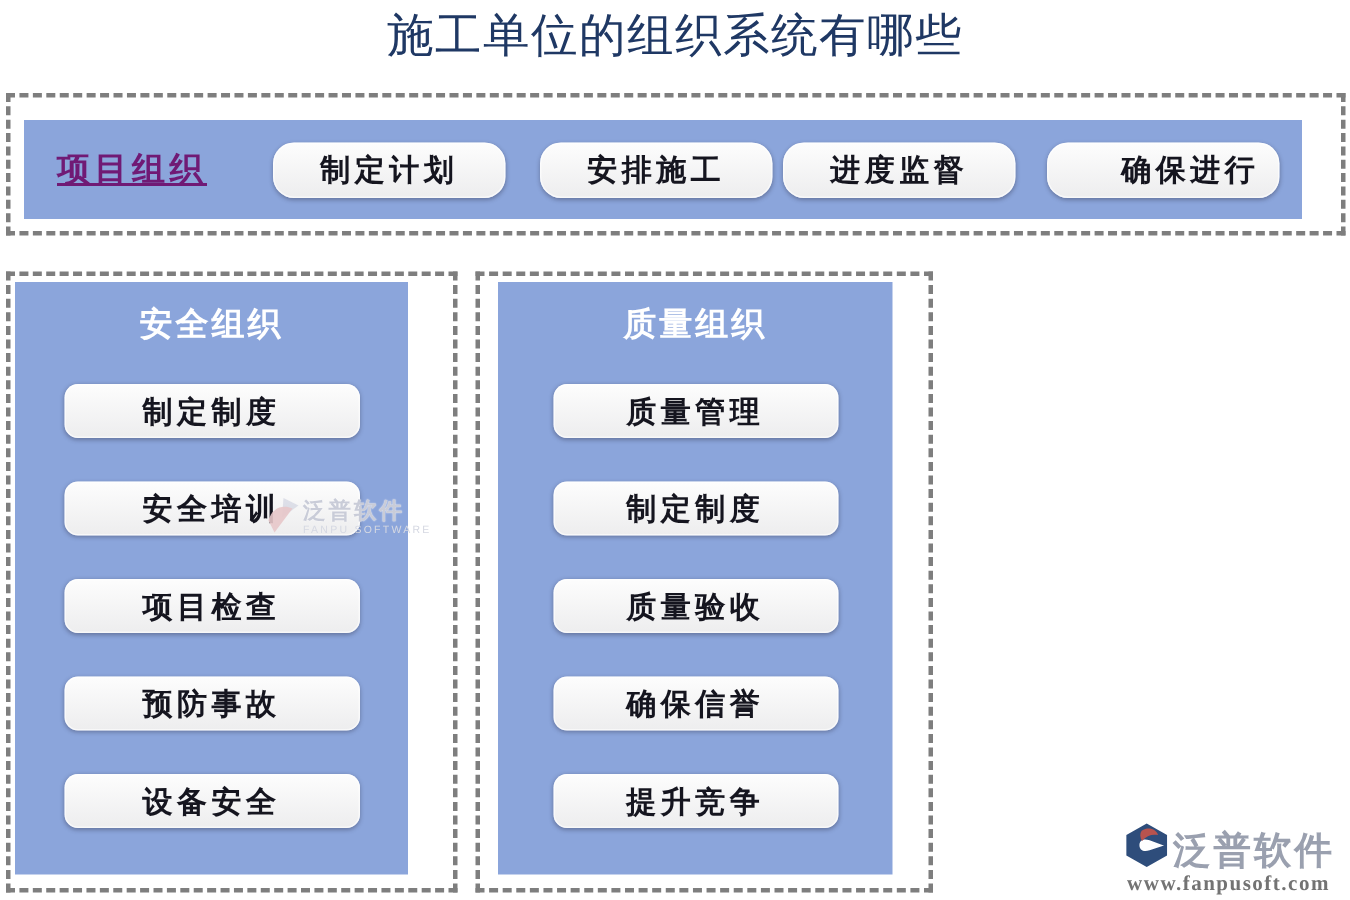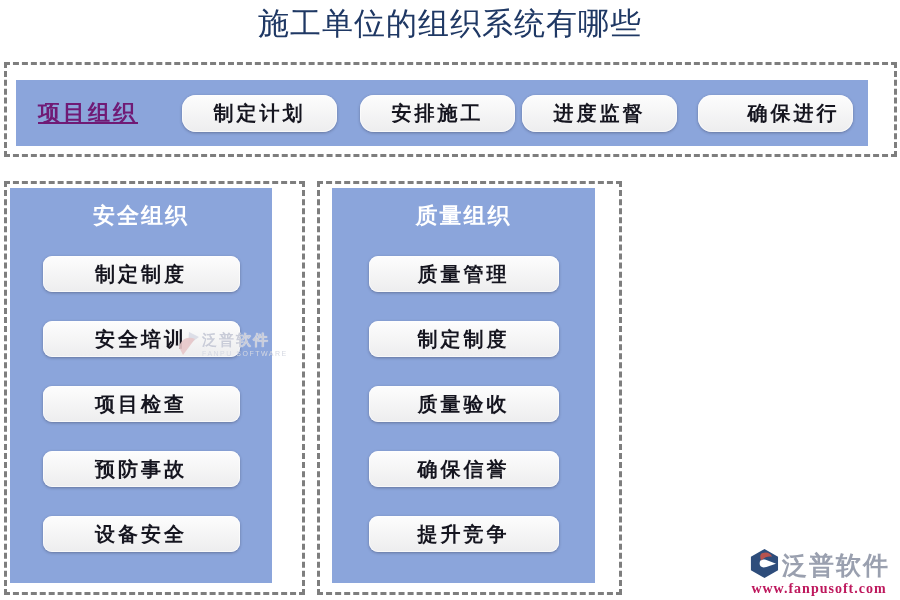--- a/index.html
+++ b/index.html
@@ -95,21 +95,21 @@
     pointer-events: none;
   }
   .wm-br .wm-row { display: flex; align-items: center; gap: 3px; }
   .wm-br .wm-name {
     font-size: 25px; font-weight: bold; color: #9AA0AF;
     letter-spacing: 2px;
     text-shadow: 1px 1px 0 #ffffff, -1px -1px 0 rgba(255,255,255,.7);
   }
   .wm-br .wm-url {
     margin-top: -2px;
-    font-size: 14px; font-weight: bold; color: #be185d;
+    font-size: 14px; font-weight: bold; color: #737373;
     letter-spacing: 1px;
   }
 </style>
 </head>
 <body>
 
 <div class="stage">
 
   <div class="page-title">施工单位的组织系统有哪些</div>
 

